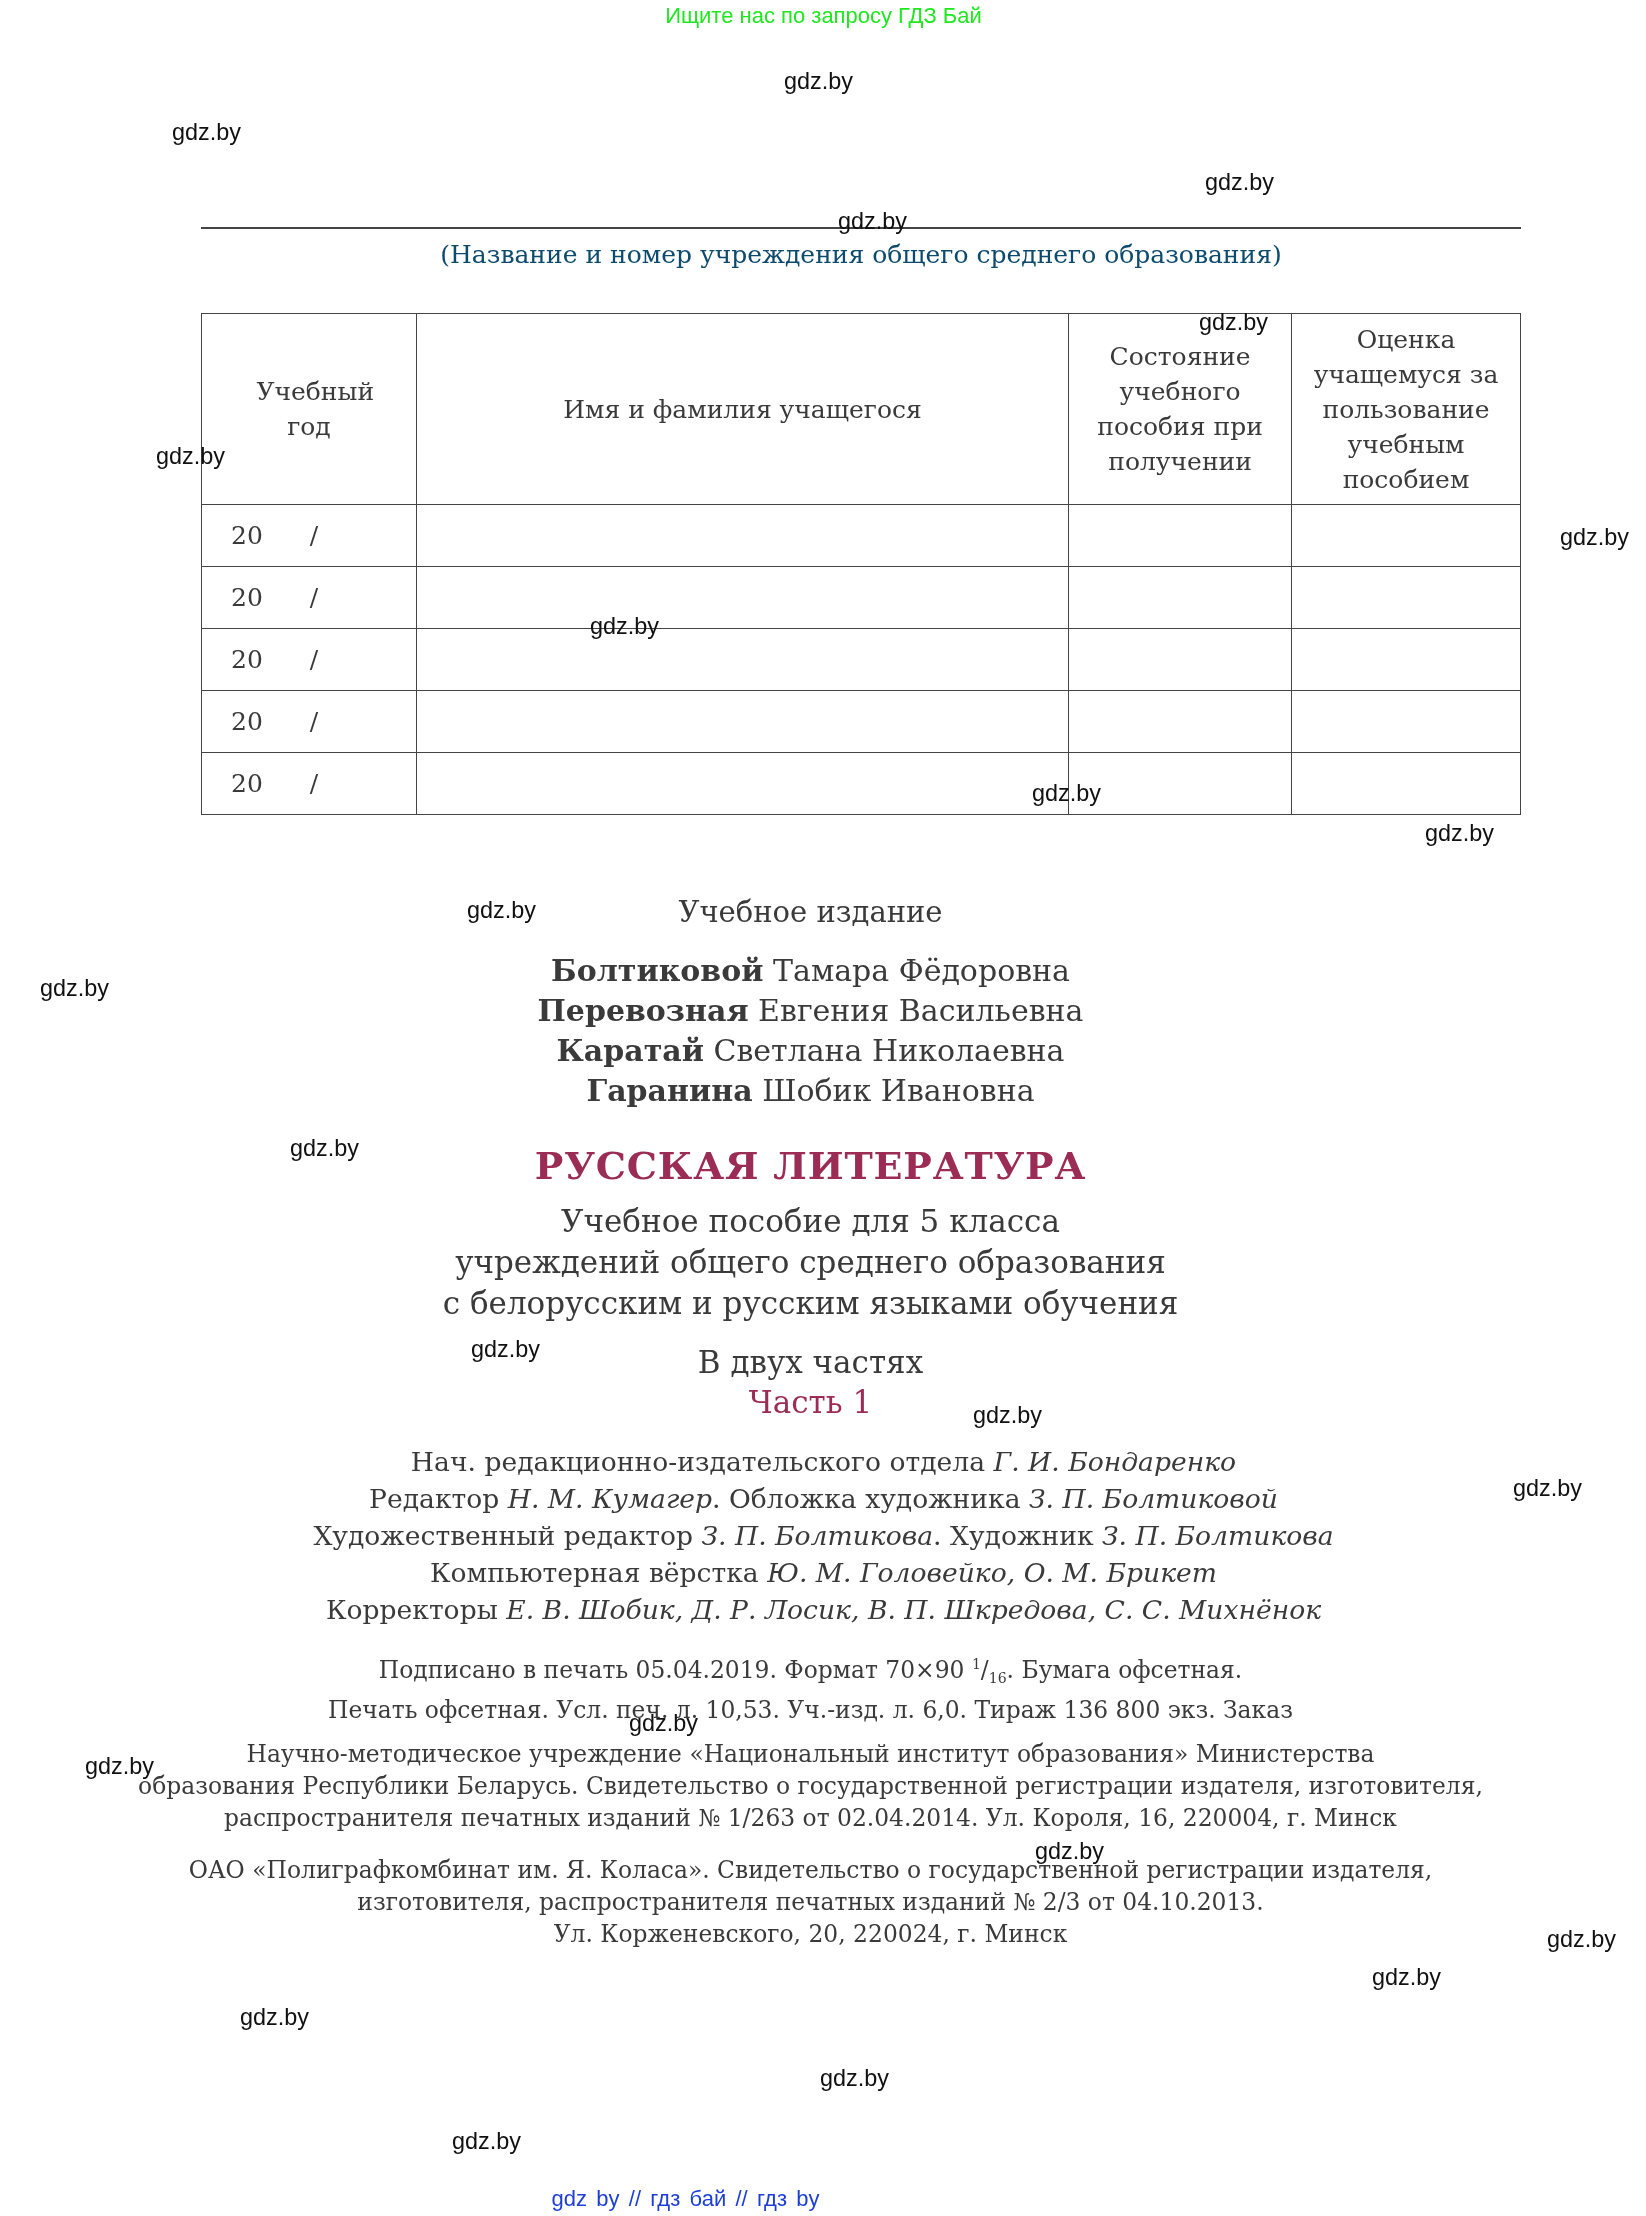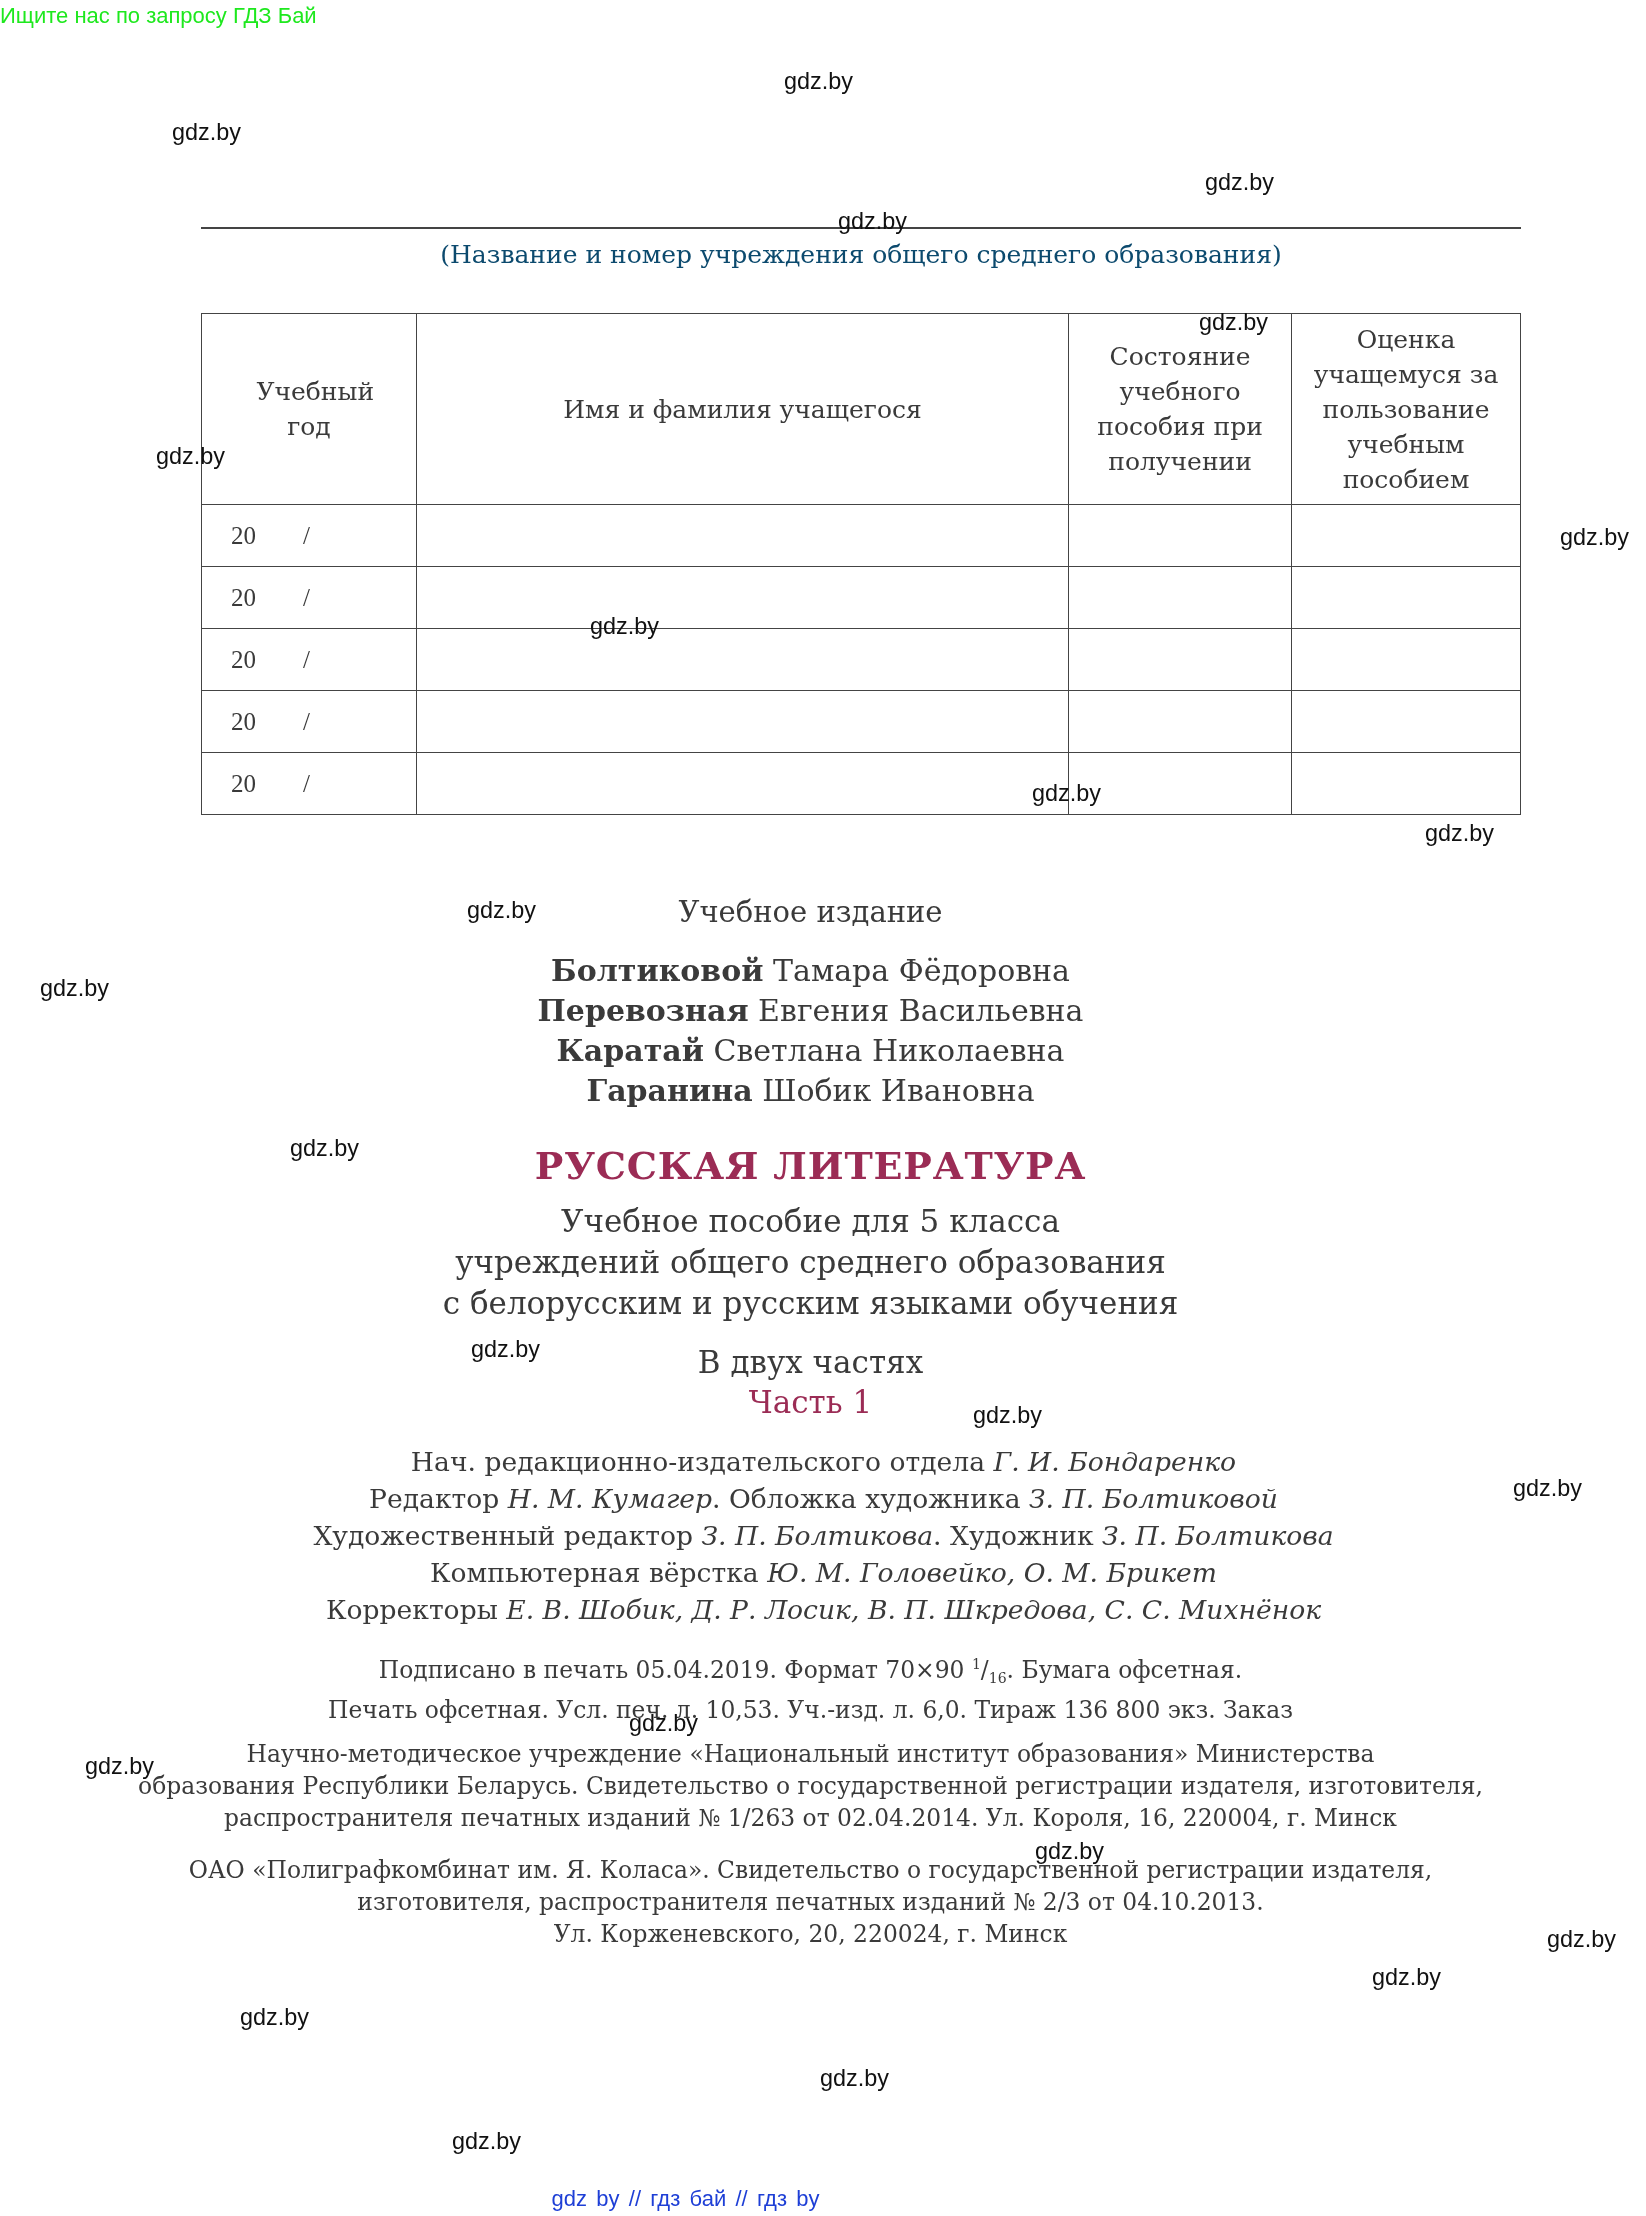--- a/index.html
+++ b/index.html
@@ -1,26 +1,26 @@
 <!DOCTYPE html>
 <html style="font-size:13px"><head>
   <meta charset="utf-8">
   <style>
     html, body { margin: 0; padding: 0; background: #ffffff; }
     body { width: 1647px; height: 2216px; position: relative; overflow: hidden; font-family: "DejaVu Serif", serif; color: #3a3a3a; }
     .abs { position: absolute; }
-    .banner-top { left: 0; width: 1647px; top: 3.2px; font-family: "Liberation Sans", sans-serif; font-size: 22px; color: #1ee81e; }
+    .banner-top { left: 0; width: 1647px; top: 3.2px; text-align: center; font-family: "Liberation Sans", sans-serif; font-size: 22px; color: #1ee81e; }
     .banner-bottom { left: 0; width: 1371px; top: 2186px; text-align: center; font-family: "Liberation Sans", sans-serif; font-size: 22px; color: #1e3fd6; word-spacing: 3.2px; }
     .wm { font-family: "Liberation Sans", sans-serif; font-size: 23.4px; color: #111; white-space: nowrap; }
     .rule { left: 201px; width: 1320px; top: 227px; height: 0; border-top: 2.4px solid #444; }
     .inst-caption { left: 201px; width: 1320px; top: 240px; text-align: center; font-size: 25px; color: #0c4a6e; }
     table.reg { position: absolute; left: 201px; top: 313px; width: 1320px; border-collapse: collapse; }
     table.reg td, table.reg th { border: 1.6px solid #444; font-weight: normal; font-size: 25px; color: #3a3a3a; text-align: center; line-height: 35px; padding: 0; }
     table.reg thead th { height: 190px; }
-    table.reg tbody td { height: 61px; font-family: Liberation Serif, serif; }
+    table.reg tbody td { height: 61px; }
     table.reg tbody tr td:first-child { text-align: left; padding-left: 29px; }
     .slash { display: inline-block; margin-left: 47px; }
     .center-block { left: 0; width: 1621px; text-align: center; }
     .ed { top: 895px; font-size: 29px; }
     .authors { top: 951px; font-size: 30px; line-height: 40px; }
     .authors b { font-weight: bold; }
     .title { top: 1143px; font-size: 38px; font-weight: bold; color: #9b2c55; letter-spacing: 0.8px; }
     .subtitle { top: 1201px; font-size: 31px; line-height: 41px; }
     .parts { top: 1342px; font-size: 31px; line-height: 40px; }
     .part1 { color: #9b2c55; }

